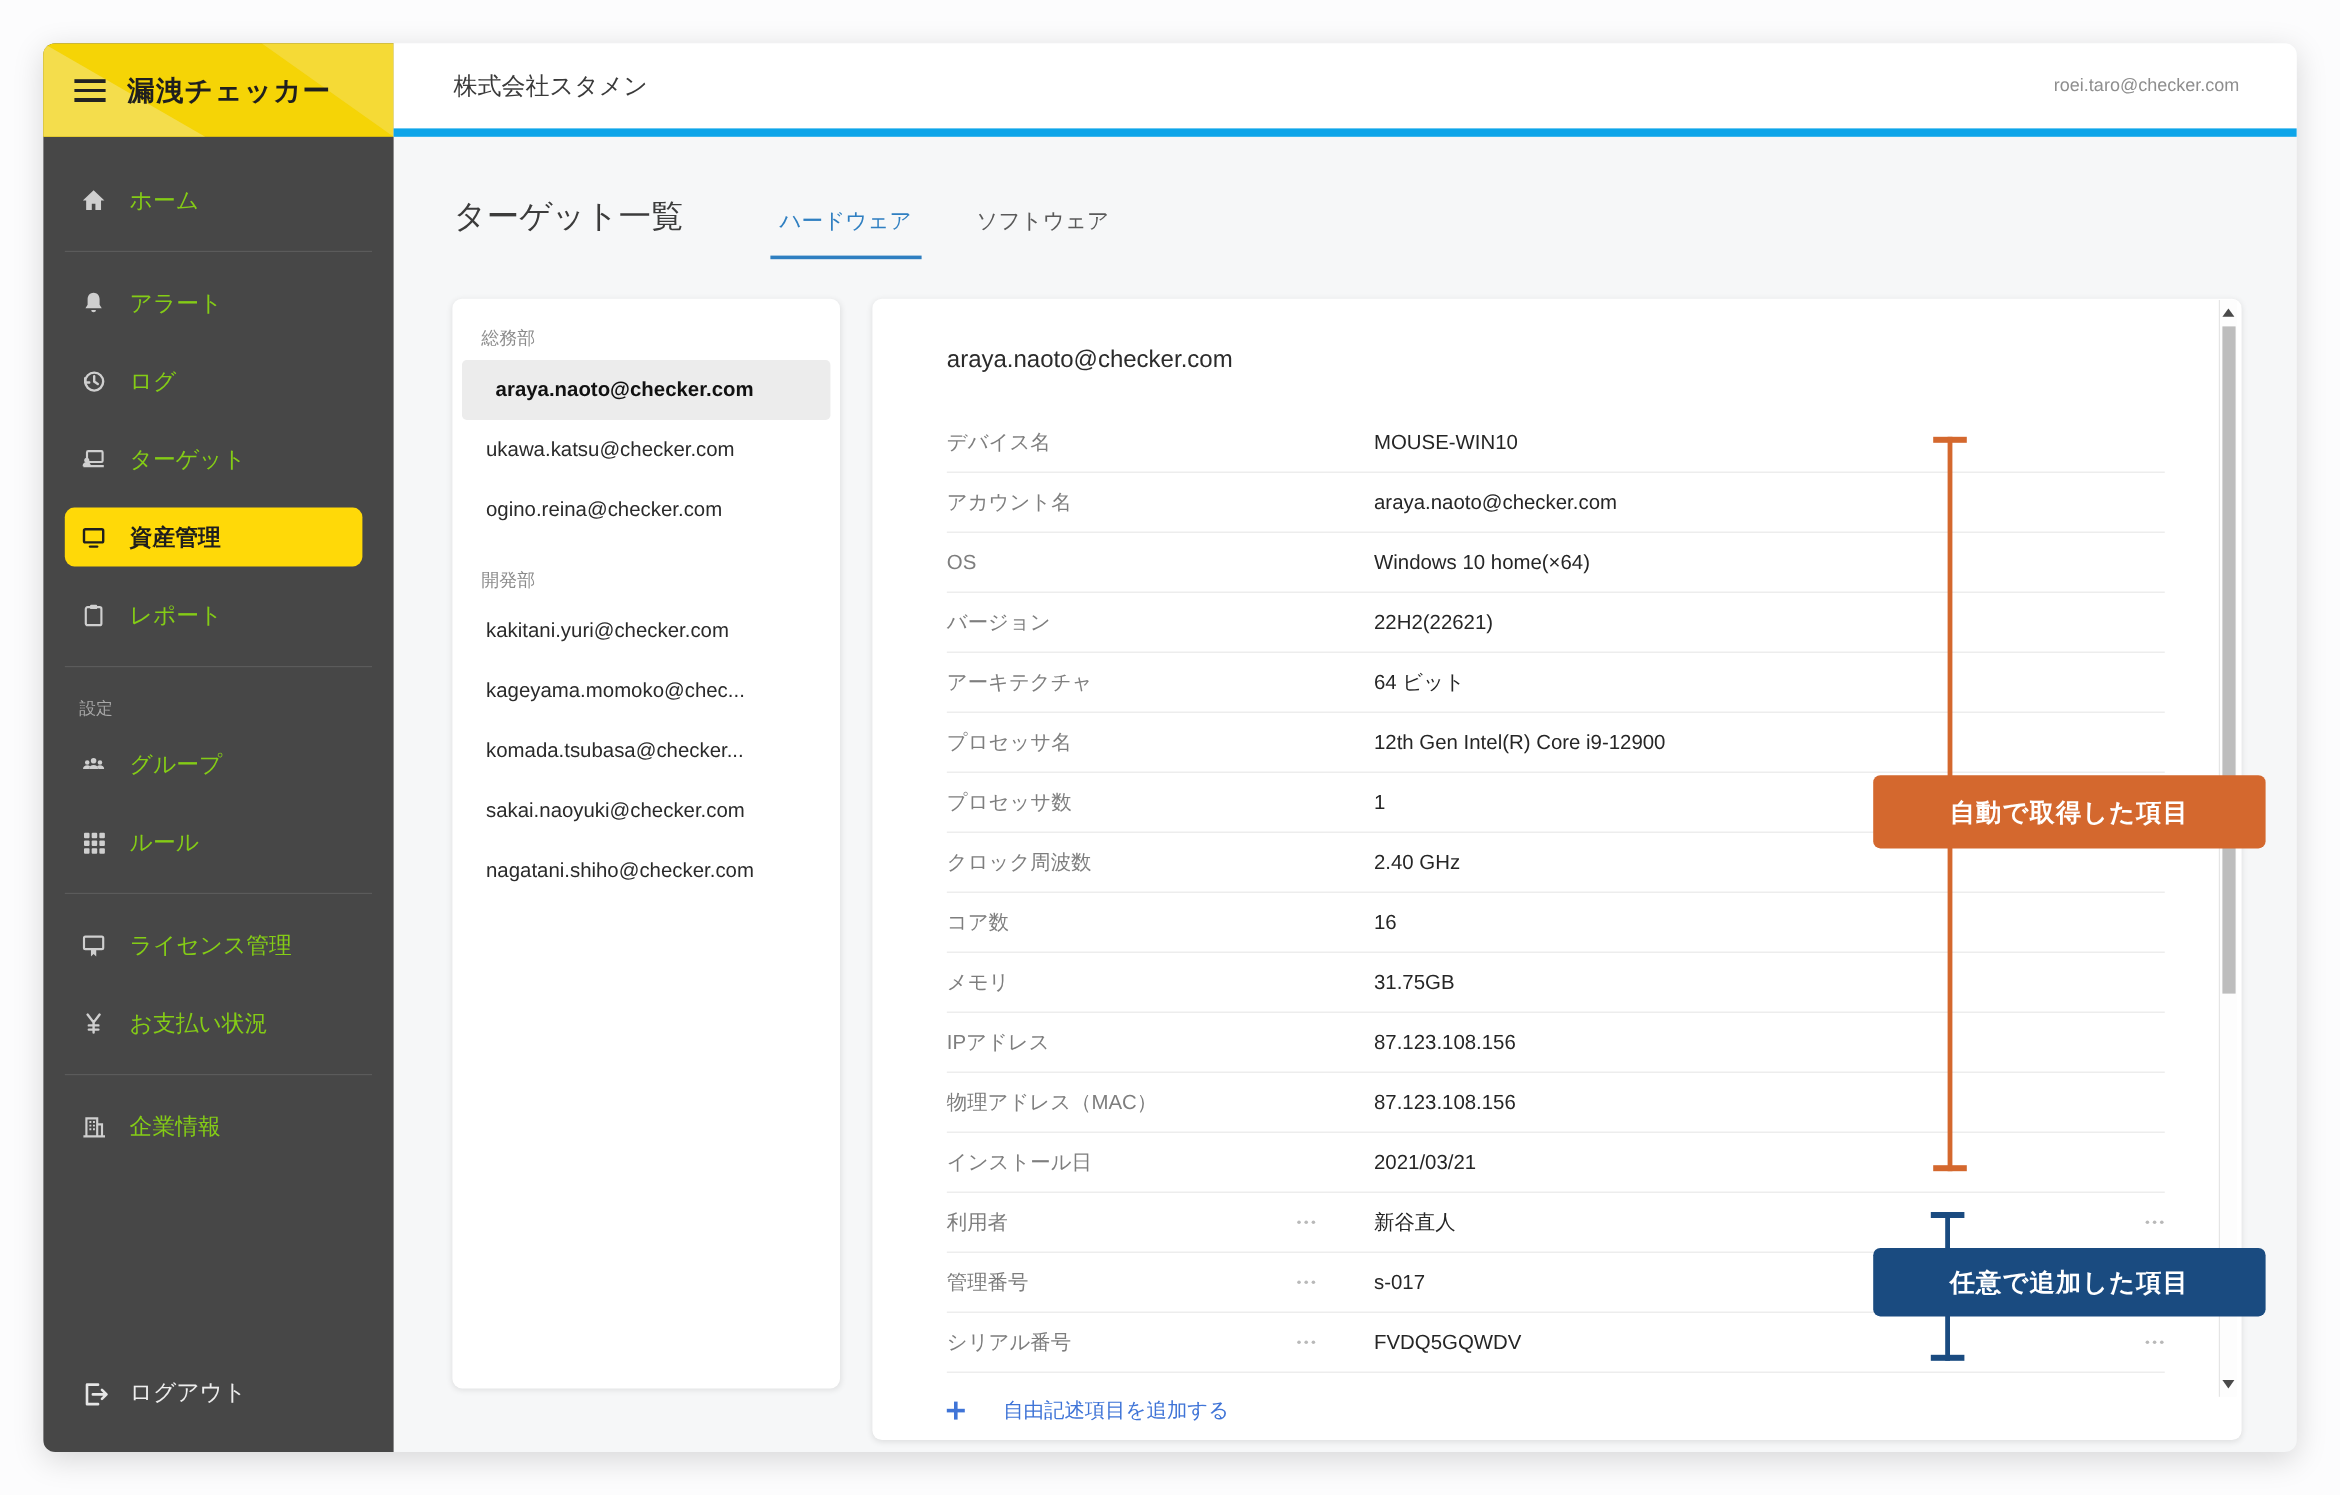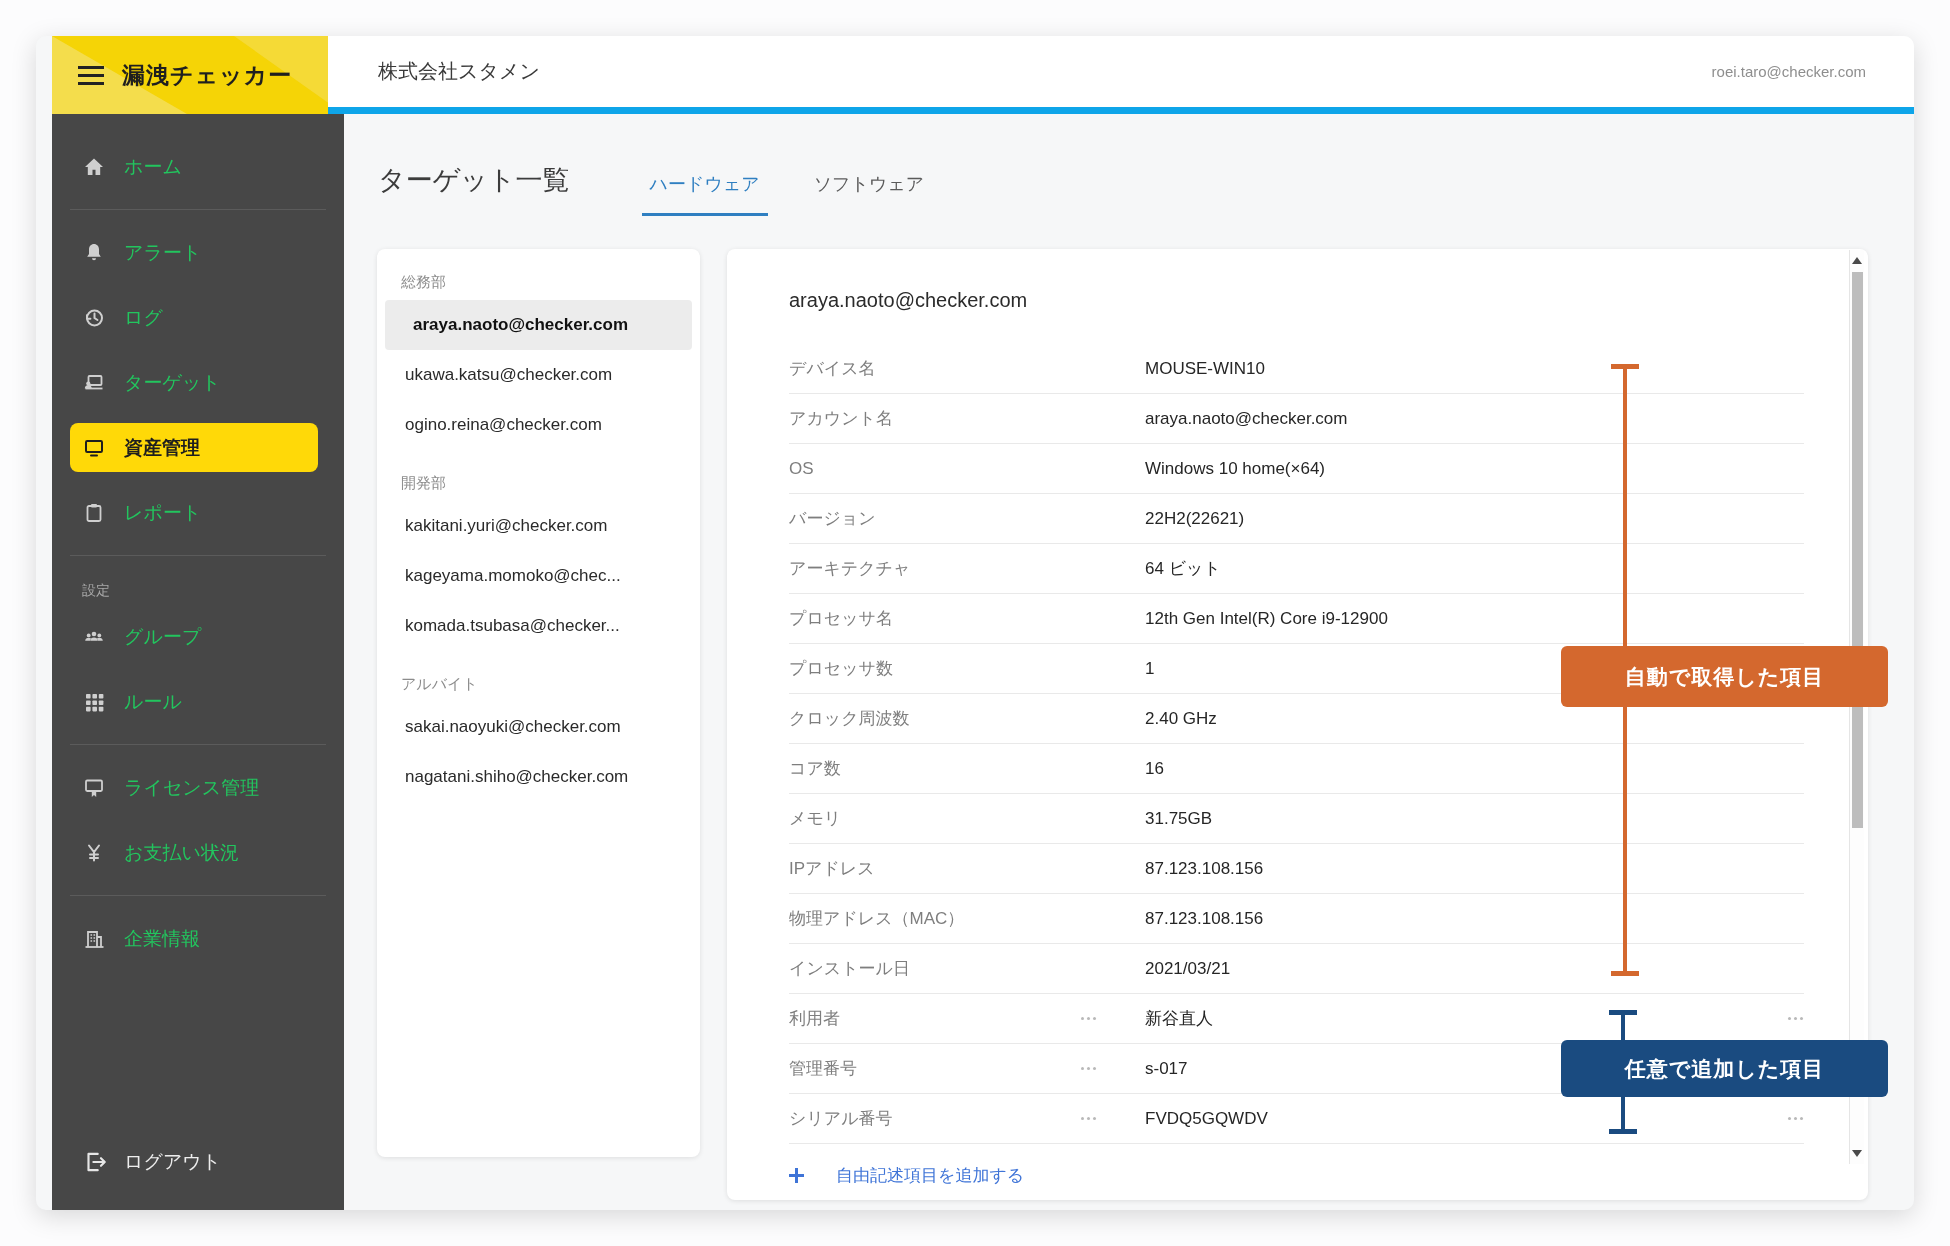--- a/index.html
+++ b/index.html
@@ -6,32 +6,32 @@
     --yellow:#F5D406; --yellow-light:#F4DE5E; --sidebar-bg:#474747; --active-yellow:#FFD908;
     --tab-blue:#2F7FC1; --link-blue:#3F74D7; --orange:#D4682E; --navy:#1A4B80;
   }
   *{box-sizing:border-box;margin:0;padding:0;}
   html,body{width:1950px;height:1246px;}
   body{background:#FCFCFD;font-family:"Liberation Sans","DejaVu Sans",sans-serif;position:relative;overflow:hidden;}
   .app{position:absolute;left:36px;top:36px;width:1878px;height:1174px;background:#F6F7F8;
        border-radius:10px;box-shadow:0 6px 26px rgba(0,0,0,.15);overflow:hidden;}
 
   
-  .sidebar{position:absolute;left:16px;top:0;bottom:0;width:292px;background:var(--sidebar-bg);color:#EDEDED;}
+  .sidebar{position:absolute;left:0;top:0;bottom:0;width:292px;background:var(--sidebar-bg);color:#EDEDED;}
   .logo{height:78px;background:var(--yellow);position:relative;display:flex;align-items:center;gap:18px;
         padding-left:26px;color:#1F1F1F;overflow:hidden;cursor:pointer;}
   .logo .tri1{position:absolute;left:0;bottom:0;width:0;height:0;border-bottom:78px solid var(--yellow-light);
         border-right:135px solid transparent;opacity:.8;}
   .logo .tri2{position:absolute;right:0;top:0;width:0;height:0;border-top:78px solid var(--yellow-light);
         border-left:110px solid transparent;opacity:.55;}
   .burger{position:relative;z-index:1;width:26px;height:19px;
         background:linear-gradient(#222 0 3px,transparent 3px 8px,#222 8px 11px,transparent 11px 16px,#222 16px 19px);}
   .logo-text{position:relative;z-index:1;font-size:23px;font-weight:bold;letter-spacing:1px;}
   .nav{padding-top:20px;display:flex;flex-direction:column;}
-  .nav-item{height:65px;display:flex;align-items:center;gap:18px;padding-left:30px;font-size:19px;color:#22c55e;cursor:pointer;}
+  .nav-item{height:65px;display:flex;align-items:center;gap:18px;padding-left:30px;font-size:19px;color:#84cc16;cursor:pointer;}
   .nav-item .ic{width:24px;height:24px;color:#CFCFCF;flex:0 0 24px;}
   .nav-item .ic svg{width:24px;height:24px;display:block;}
   .nav-item.active{background:var(--active-yellow);color:#1E1E1E;font-weight:bold;border-radius:8px;
         margin:8px 26px 8px 18px;padding-left:12px;height:49px;}
   .nav-item.active .ic{color:#1E1E1E;}
   .nav-divider{border-top:1px solid #5B5B5B;margin:10px 18px;}
   .nav-label{font-size:14px;color:#A8A8A8;padding:16px 0 4px 30px;}
   .logout{position:absolute;left:30px;bottom:34px;display:flex;align-items:center;gap:16px;font-size:19px;color:#EDEDED;cursor:pointer;}
   .logout .ic{width:26px;height:26px;color:#E6E6E6;}
   .logout .ic svg{width:26px;height:26px;display:block;}
@@ -258,21 +258,20 @@
 
   <div class="card member-card" id="memberCard">
       <div class="group-label first">総務部</div>
       <div class="member selected">araya.naoto@checker.com</div>
       <div class="member">ukawa.katsu@checker.com</div>
       <div class="member">ogino.reina@checker.com</div>
       <div class="group-label">開発部</div>
       <div class="member">kakitani.yuri@checker.com</div>
       <div class="member">kageyama.momoko@chec...</div>
       <div class="member">komada.tsubasa@checker...</div>
-      <div class="group-label">アルバイト</div>
       <div class="member">sakai.naoyuki@checker.com</div>
       <div class="member">nagatani.shiho@checker.com</div>
     </div>
 
   <div class="card detail-card">
     <div class="detail-title">araya.naoto@checker.com</div>
     <div class="t-table" id="detailTable">
         <div class="t-row">
           <span class="t-label">デバイス名</span>
           <span></span>

